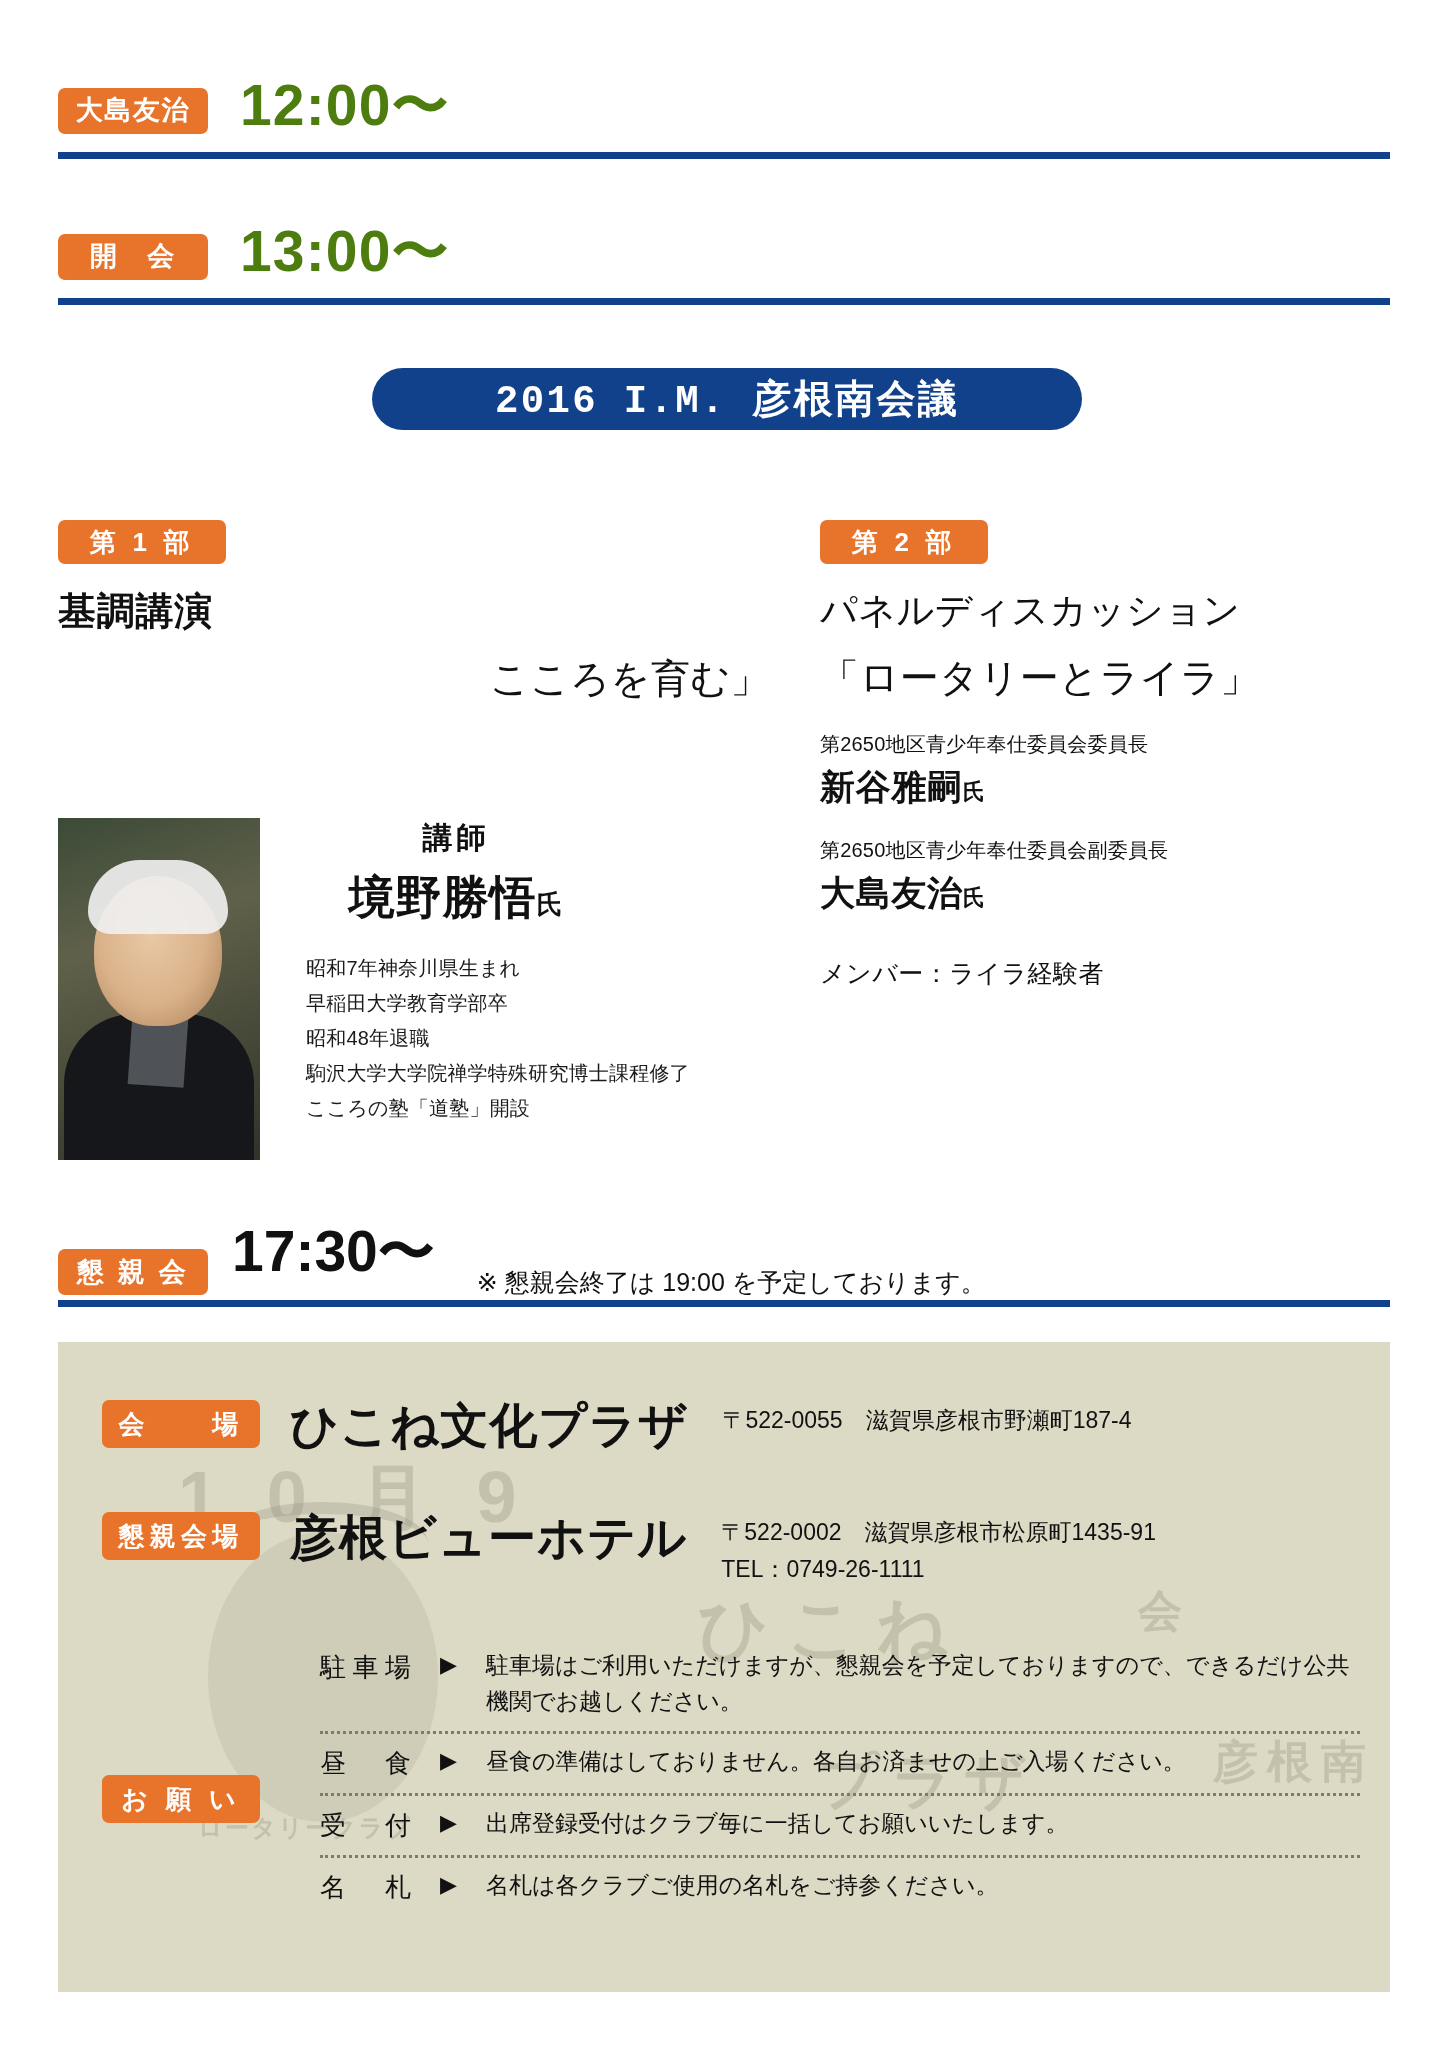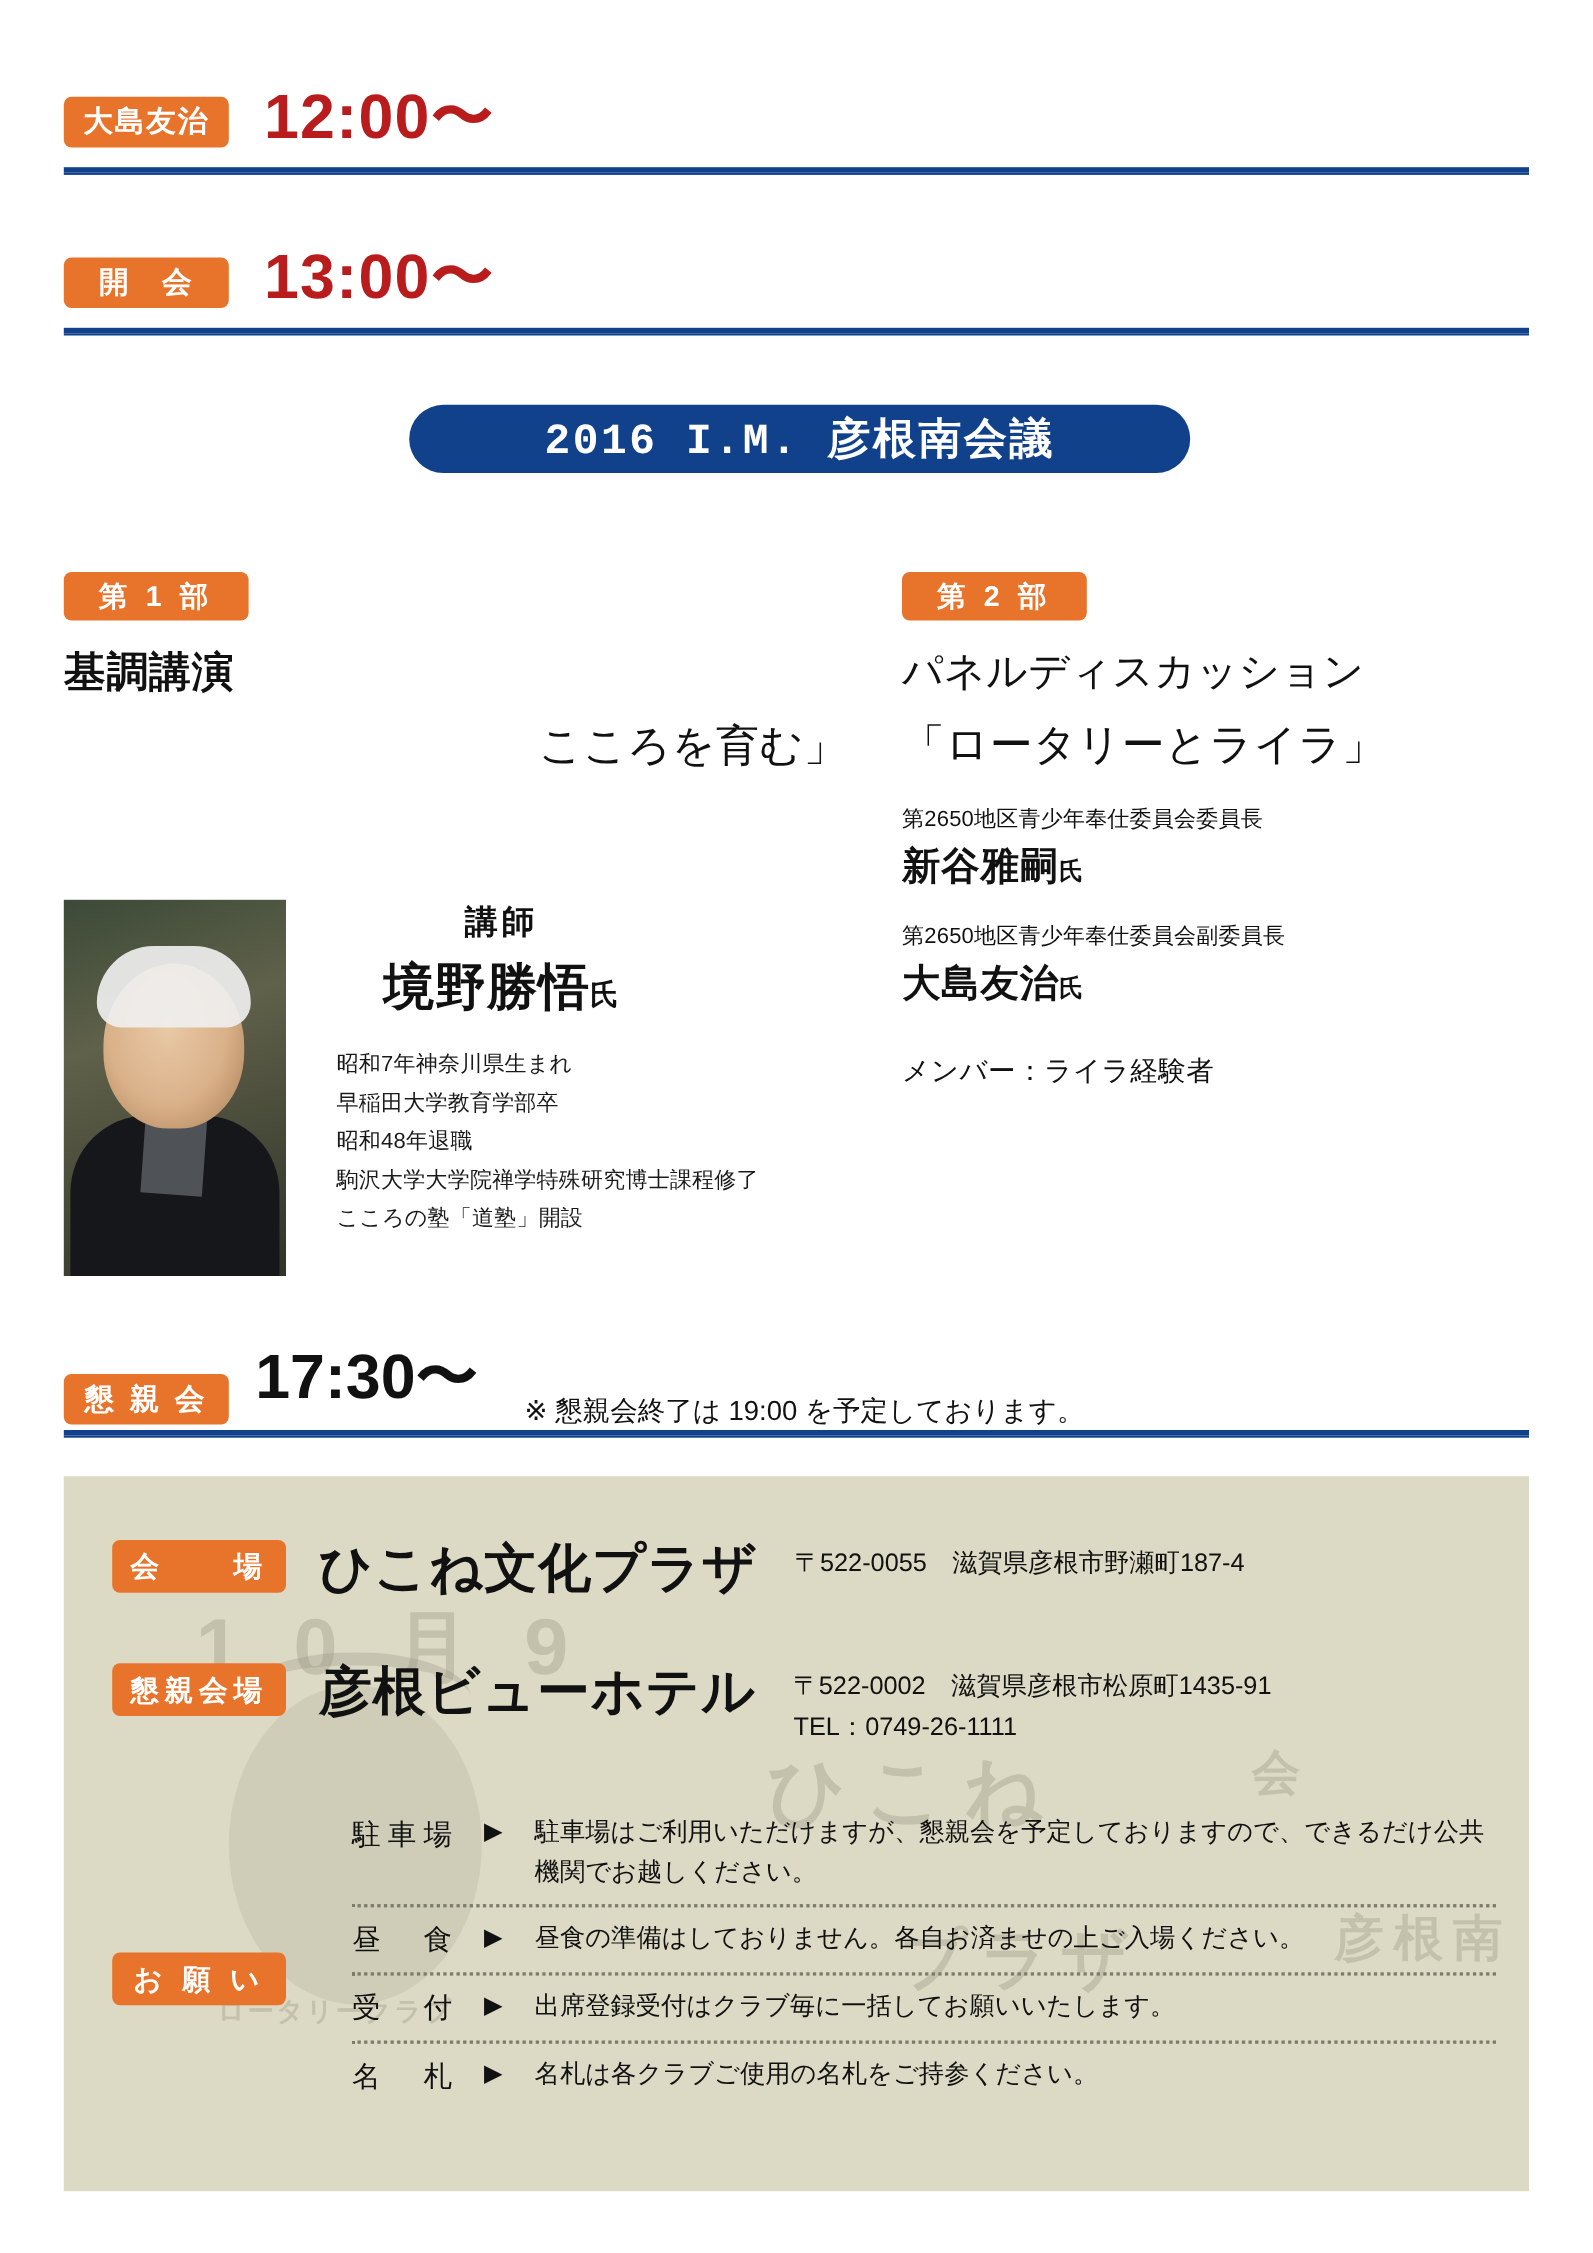--- a/index.html
+++ b/index.html
@@ -46,21 +46,21 @@
   .time-row .pill {
     width: 150px;
     height: 46px;
     font-size: 27px;
   }
   .time-row .time {
     margin-left: 32px;
     font-size: 57px;
     font-weight: bold;
     letter-spacing: 0.02em;
-    color: #b91c1c;
+    color: #4d7c0f;
     position: relative;
     top: -4px;
   }
 
   .rule {
     position: absolute;
     left: 58px;
     width: 1332px;
     height: 0;
     border-top: 5px solid #12418c;

